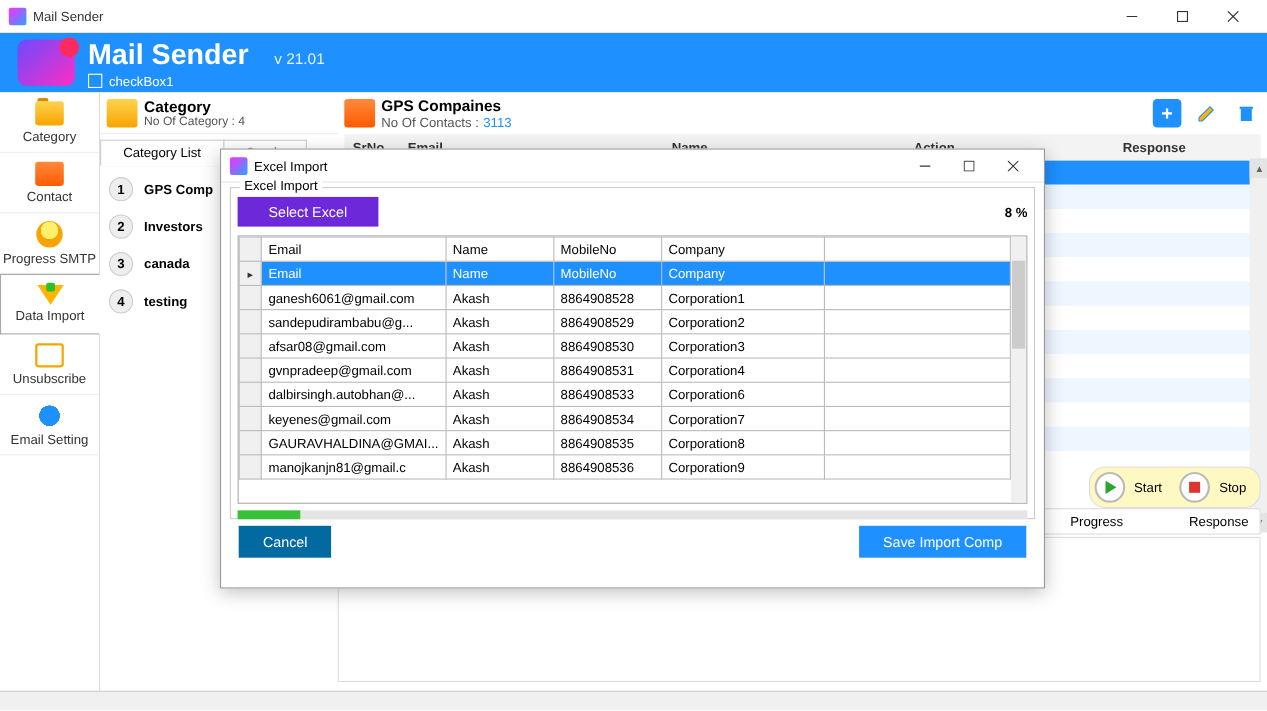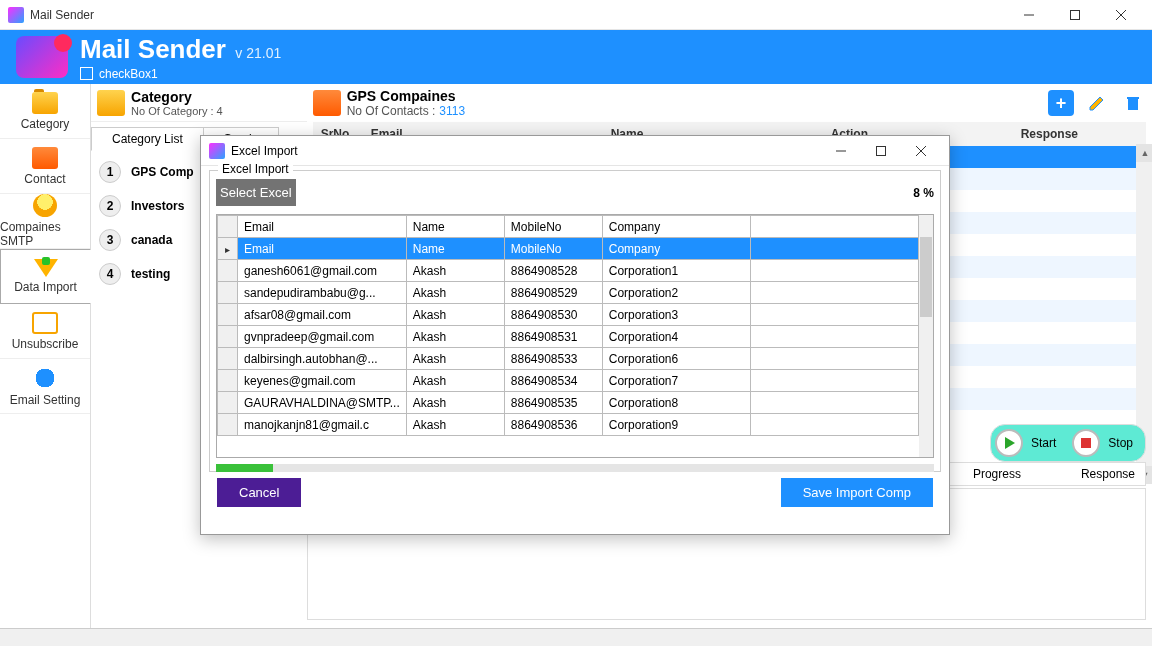--- a/index.html
+++ b/index.html
@@ -7,21 +7,21 @@
 .titlebar{height:30px;background:#fff;display:flex;align-items:center;padding:0 8px;border-bottom:1px solid #e5e5e5}
 .titlebar .ticon{width:16px;height:16px;margin-right:6px;background:linear-gradient(135deg,#fc2eff,#2aa3ff);border-radius:2px}
 .titlebar .title{flex:1;color:#333}
 .winbtns{display:flex}
 .winbtn{width:46px;height:28px;display:flex;align-items:center;justify-content:center;color:#333}
 .winbtn svg{width:10px;height:10px}
 .header{height:54px;background:#1e90ff;display:flex;align-items:center;padding:0 16px;color:#fff}
 .header .logo{width:52px;height:42px;margin-right:12px;background:linear-gradient(135deg,#6a4bff,#ff2dc5);border-radius:8px;position:relative}
 .header .logo::after{content:"";position:absolute;right:-4px;top:-2px;width:18px;height:18px;background:#ff2a5e;border-radius:50%}
 .header .brand{font-size:26px;font-weight:bold}
-.header .ver{font-size:14px;color:#e2f1ff;margin-left:6px}
+.header .ver{font-size:14px;color:#e2f1ff;margin-left:20px}
 .header .row2{display:flex;align-items:flex-start;margin-top:2px}
 .header .row2 .cb{width:13px;height:13px;border:1px solid #fff;margin-right:6px}
 .content{display:flex;height:calc(100% - 84px - 18px)}
 .sidenav{width:92px;background:#fff;border-right:1px solid #ddd}
 .navitem{height:55px;display:flex;flex-direction:column;align-items:center;justify-content:center;border-bottom:1px solid #eee;font-size:11px;color:#333}
 .navitem.active{background:#fff;border:1px solid #aaa;border-right:1px solid #fff;margin-right:-1px}
 .navicon{width:26px;height:22px;margin-bottom:3px}
 .ni-folder{background:linear-gradient(#ffd34e,#f7a400);border-radius:3px;position:relative}
 .ni-folder::before{content:"";position:absolute;top:-3px;left:2px;width:10px;height:3px;background:#d88a00;border-radius:2px 2px 0 0}
 .ni-contact{background:linear-gradient(#ff8a3b,#ff5a00);border-radius:3px}
@@ -53,21 +53,21 @@
 .tool.add{background:#1e90ff;color:#fff;font-size:18px;font-weight:bold}
 .tool.edit{background:#fff}
 .tool.del{background:#fff}
 .gridhdr{height:24px;background:#f3f3f3;display:flex;align-items:center;padding:0 8px;font-weight:bold;color:#333}
 .gridhdr span{margin-right:60px}
 .bluestripe{background:#1e90ff;height:22px;margin-top:0}
 .datalist{background:#fff}
 .datarow{height:22px}
 .datarow:nth-child(odd){background:#eef6ff}
 .datarow:nth-child(even){background:#fff}
-.actionbar{position:absolute;right:6px;top:340px;display:flex;gap:8px;align-items:center;background:#5eead4;border:1px solid #ddd;padding:4px;border-radius:15px}
+.actionbar{position:absolute;right:6px;top:340px;display:flex;gap:8px;align-items:center;background:#fef9c3;border:1px solid #ddd;padding:4px;border-radius:15px}
 .actbtn{width:28px;height:28px;border-radius:50%;display:flex;align-items:center;justify-content:center}
 .actbtn.play{background:#fff;border:2px solid #bbb}
 .actbtn.play::after{content:"";border-left:10px solid #2aa52a;border-top:6px solid transparent;border-bottom:6px solid transparent;margin-left:2px}
 .actbtn.stop{background:#fff;border:2px solid #bbb}
 .actbtn.stop::after{content:"";width:10px;height:10px;background:#d33}
 .actlbl{font-size:12px;margin-right:8px}
 .progrow{position:absolute;right:6px;left:0;top:378px;background:#fff;border:1px solid #ddd;padding:4px 10px;display:flex;justify-content:flex-end;gap:60px}
 .bigwhite{position:absolute;left:0;right:6px;top:404px;bottom:8px;background:#fff;border:1px solid #ddd}
 .scrollb{position:absolute;right:-2px;top:60px;width:18px;height:340px;background:#f0f0f0}
 .scrollb .up,.scrollb .dn{height:18px;background:#e4e4e4;display:flex;align-items:center;justify-content:center;font-size:9px;color:#666}
@@ -76,37 +76,37 @@
 
 .modal{position:absolute;left:200px;top:135px;width:750px;height:400px;background:#fff;border:1px solid #999;box-shadow:0 4px 16px rgba(0,0,0,.25);z-index:10}
 .modal .mtitle{height:30px;display:flex;align-items:center;padding:0 8px;border-bottom:1px solid #e5e5e5}
 .modal .mticon{width:16px;height:16px;margin-right:6px;background:linear-gradient(135deg,#fc2eff,#2aa3ff);border-radius:2px}
 .modal .mwin{display:flex;margin-left:auto}
 .modal .mwin .winbtn{width:40px;height:26px}
 .modal .mbody{padding:0 8px}
 .modal .legend{border:1px solid #ccc;margin-top:4px;height:302px;position:relative}
 .modal .legend .ltxt{position:absolute;top:-9px;left:8px;background:#fff;padding:0 4px;font-size:12px}
 .modal .toprow{display:flex;align-items:center;padding:8px 6px;gap:8px}
-.modal .selectbtn{background:#737373;color:#fff;padding:6px 4px;font-size:13px;border:none}
+.modal .selectbtn{background:#6d28d9;color:#fff;padding:6px 28px;font-size:13px;border:none}
 .modal .pct{margin-left:auto;font-weight:bold}
 .modal .grid{border:1px solid #aaa;margin:0 6px;height:244px;overflow:hidden;position:relative}
 .modal .grid table{width:calc(100% - 14px);border-collapse:collapse}
 .modal .grid th,.modal .grid td{border:1px solid #bbb;padding:3px 6px;text-align:left;font-size:12px;height:22px}
 .modal .grid th{background:#fff;font-weight:normal}
 .modal .grid .sel td{background:#1e90ff;color:#fff}
 .modal .grid .rowhdr{width:20px;background:#f0f0f0;text-align:center}
 .modal .grid .rowhdr.sel{background:#f0f0f0}
 .modal .grid .rowhdr.sel::after{content:"▸";font-size:10px;color:#333}
 .modal .gscroll{position:absolute;top:0;right:0;width:14px;height:100%;background:#f0f0f0}
 .modal .gscroll .thumb{position:absolute;top:22px;left:1px;width:12px;height:80px;background:#ccc}
 .modal .progbar{margin:6px;height:8px;background:#e5e5e5;position:relative}
 .modal .progbar .fill{height:100%;width:8%;background:#3ac13a}
 .modal .footer{display:flex;justify-content:space-between;padding:6px 8px}
 .modal .footer button{border:none;padding:7px 22px;color:#fff;font-size:13px}
-.modal .cancel{background:#4c1d95}
+.modal .cancel{background:#0369a1}
 .modal .save{background:#1e90ff}
 .statusbar{position:absolute;left:0;right:0;bottom:0;height:18px;background:#f0f0f0;border-top:1px solid #ccc}
 </style>
 </head>
 <body>
 
 <div class="titlebar">
   <div class="ticon"></div>
   <div class="title">Mail Sender</div>
   <div class="winbtns">
@@ -149,21 +149,21 @@
     <div class="navitem">
         <div class="navicon ni-folder"></div>
         <span>Category</span>
       </div>
     <div class="navitem">
         <div class="navicon ni-contact"></div>
         <span>Contact</span>
       </div>
     <div class="navitem">
         <div class="navicon ni-smtp"></div>
-        <span>Compaines SMTP</span>
+        <span>Progress SMTP</span>
       </div>
     <div class="navitem active">
         <div class="navicon ni-import"></div>
         <span>Data Import</span>
       </div>
     <div class="navitem">
         <div class="navicon ni-unsub"></div>
         <span>Unsubscribe</span>
       </div>
     <div class="navitem">
@@ -361,21 +361,21 @@
               <tr>
                 <td class="rowhdr"></td>
                 <td>keyenes@gmail.com</td>
                 <td>Akash</td>
                 <td>8864908534</td>
                 <td>Corporation7</td>
                 <td></td>
               </tr>
               <tr>
                 <td class="rowhdr"></td>
-                <td>GAURAVHALDINA@SMTP...</td>
+                <td>GAURAVHALDINA@GMAI...</td>
                 <td>Akash</td>
                 <td>8864908535</td>
                 <td>Corporation8</td>
                 <td></td>
               </tr>
               <tr>
                 <td class="rowhdr"></td>
                 <td>manojkanjn81@gmail.c</td>
                 <td>Akash</td>
                 <td>8864908536</td>

